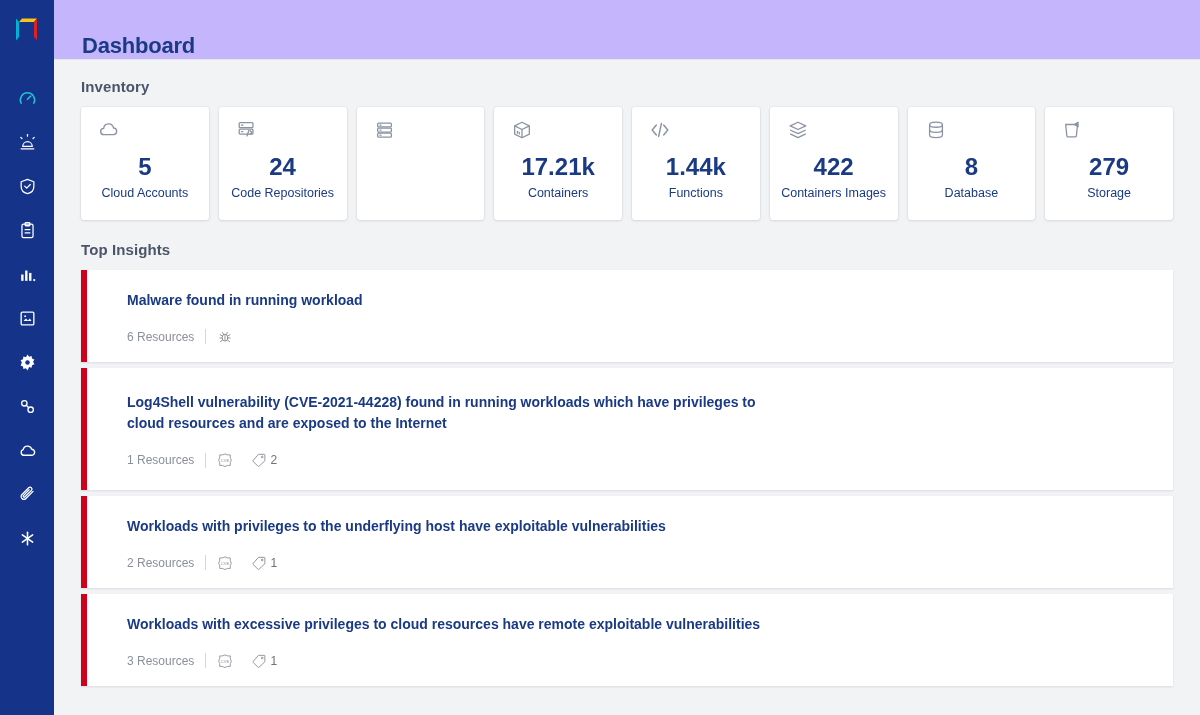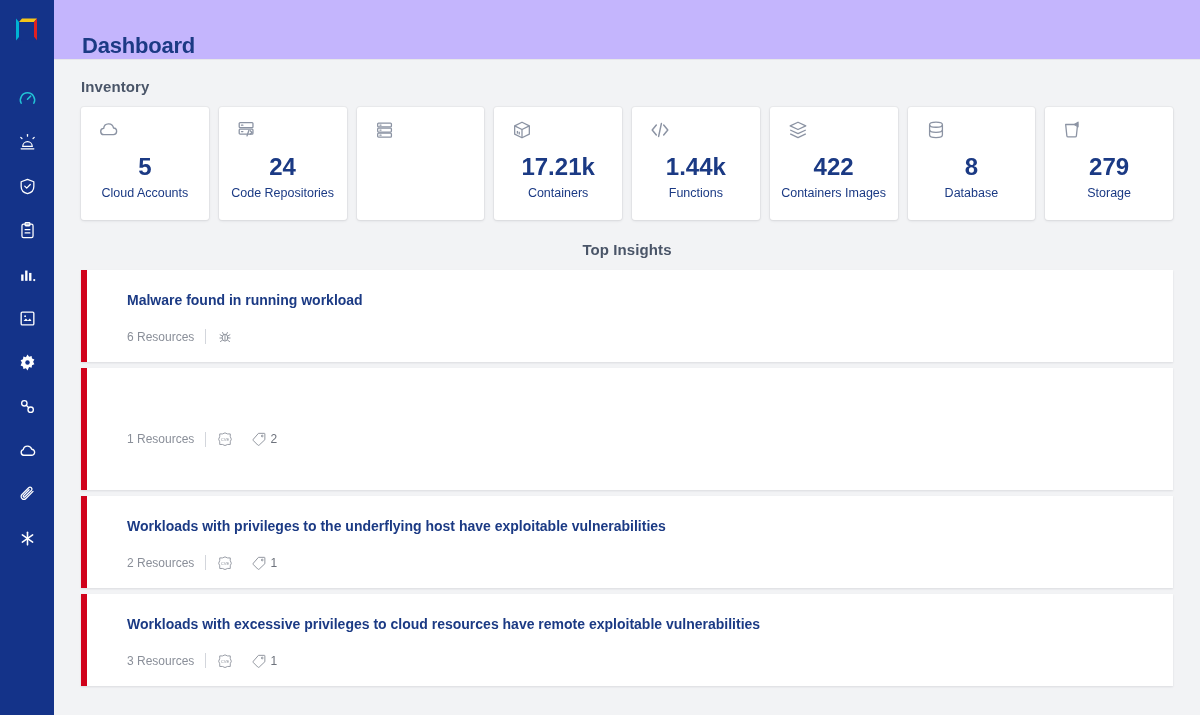--- a/index.html
+++ b/index.html
@@ -47,21 +47,21 @@
     flex: 1 1 auto;
     background: #f2f3f5;
     padding: 18px 27px 0 27px;
     overflow: hidden;
   }
 
   .section-title {
     font-size: 15px; color: #4a5568; font-weight: bold;
     margin-bottom: 12px; letter-spacing: .1px;
   }
-  .section-title.second { margin-top: 21px; text-align: center; }
+  .section-title.second { margin-top: 21px; }
 
   
   .inventory { display: flex; gap: 10px; }
   .inv-card {
     flex: 1 1 0; min-width: 0;
     background: #fff;
     border-radius: 3px;
     box-shadow: 0 1px 3px rgba(16,24,40,.10), 0 0 0 1px rgba(16,24,40,.03);
     height: 113px;
     padding: 12px 8px 10px 8px;
@@ -360,20 +360,21 @@
                 <path d="M9.8 8.2L8.4 5.2"></path>
                   <path d="M14.2 8.2l1.4-3"></path>
                 <path d="M12 9.5v7.5"></path>
               </svg>
             </span>
             <span class="meta-count"></span>
           </div>
         </div>
 
         <div class="insight h2x">
+          <div class="insight-title">Log4Shell vulnerability (CVE-2021-44228) found in running workloads which have privileges to cloud resources and are exposed to the Internet</div>
           <div class="insight-meta">
             <span class="meta-resources">1 Resources</span>
             <span class="meta-sep"></span>
             <span class="meta-icon">
               <svg width="16" height="16" viewBox="0 0 24 24" fill="none" stroke="currentColor" stroke-width="1.3">
                 <path d="M12 2.8l3.8 1.6 4.1.0.0 4.1 1.6 3.8-1.6 3.8.0 4.1-4.1.0L12 21.8l-3.8-1.6-4.1.0.0-4.1L2.5 12.3 4.1 8.5l.0-4.1 4.1.0z"></path>
                 <text x="12" y="14.6" font-size="6.2" text-anchor="middle" fill="currentColor" stroke="none" font-family="Liberation Sans, sans-serif">CVE</text>
               </svg>
             </span>
             <span class="meta-icon">

